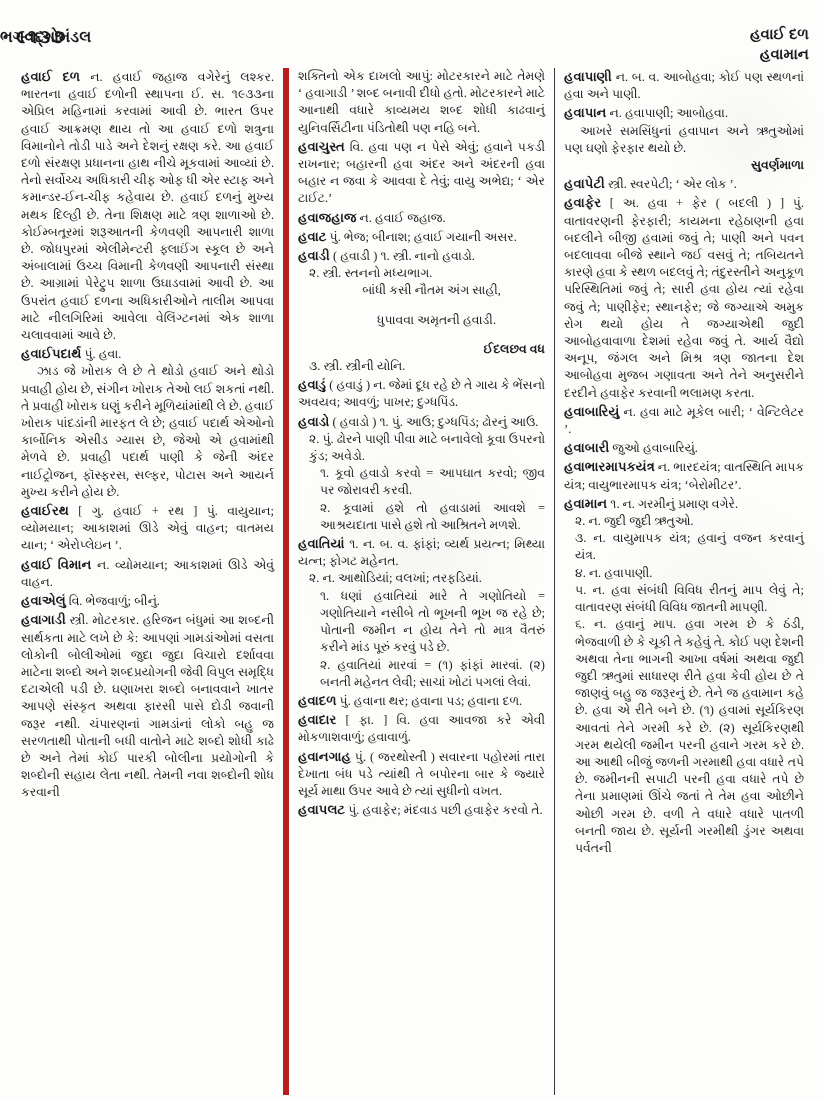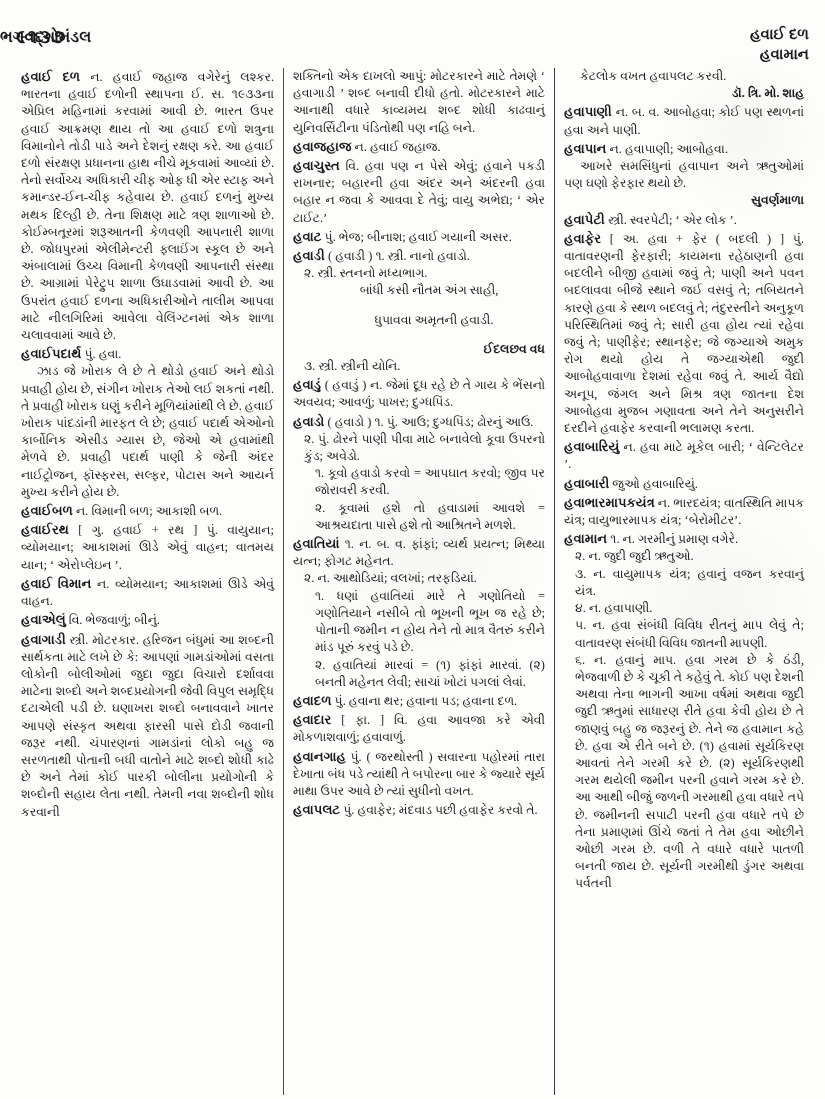--- a/index.html
+++ b/index.html
@@ -78,21 +78,21 @@
     position: relative;
     box-sizing: border-box;
     padding: 0 9px;
     font-size: 12.4px;
     line-height: 17.2px;
     text-align: justify;
     text-justify: inter-word;
     overflow: hidden;
   }
   .col-1 { width: 271px; }
-  .col-2 { width: 271px; border-left: 1px solid #b91c1c; }
+  .col-2 { width: 271px; border-left: 6px solid #b91c1c; }
   .col-3 { width: 259px; border-left: 1px solid #3a3a3a; }
 
   .entry { margin: 0 0 1px 0; }
   .entry .hw {
     font-weight: bold;
     font-size: 13.2px;
   }
   .sense {
     margin: 0;
     padding-left: 11px;
@@ -144,44 +144,41 @@
   <div id="body-area">
     <div class="col col-1">
         <div class="entry">
           <p class="para-flush"><span class="hw">હવાઈ દળ</span> <span>ન. હવાઈ જહાજ વગેરેનું લશ્કર. ભારતના હવાઈ દળોની સ્થાપના ઈ. સ. ૧૯૩૩ના એપ્રિલ મહિનામાં કરવામાં આવી છે. ભારત ઉપર હવાઈ આક્રમણ થાય તો આ હવાઈ દળો શત્રુના વિમાનોને તોડી પાડે અને દેશનું રક્ષણ કરે. આ હવાઈ દળો સંરક્ષણ પ્રધાનના હાથ નીચે મૂકવામાં આવ્યાં છે. તેનો સર્વોચ્ચ અધિકારી ચીફ ઓફ ધી એર સ્ટાફ અને કમાન્ડર-ઈન-ચીફ કહેવાય છે. હવાઈ દળનું મુખ્ય મથક દિલ્હી છે. તેના શિક્ષણ માટે ત્રણ શાળાઓ છે. કોઈમ્બતૂરમાં શરૂઆતની કેળવણી આપનારી શાળા છે. જોધપુરમાં એલીમેન્ટરી ફ્લાઈંગ સ્કૂલ છે અને અંબાલામાં ઉચ્ચ વિમાની કેળવણી આપનારી સંસ્થા છે. આગ્રામાં પેરેટ્રુપ શાળા ઉઘાડવામાં આવી છે. આ ઉપરાંત હવાઈ દળના અધિકારીઓને તાલીમ આપવા માટે નીલગિરિમાં આવેલા વેલિંગ્ટનમાં એક શાળા ચલાવવામાં આવે છે.</span></p>
         </div>
         <div class="entry">
           <p class="para-flush"><span class="hw">હવાઈપદાર્થ</span> <span>પું. હવા.</span></p>
           <p class="para">ઝાડ જે ખોરાક લે છે તે થોડો હવાઈ અને થોડો પ્રવાહી હોય છે, સંગીન ખોરાક તેઓ લઈ શકતાં નથી. તે પ્રવાહી ખોરાક ઘણું કરીને મૂળિયાંમાંથી લે છે. હવાઈ ખોરાક પાંદડાંની મારફત લે છે; હવાઈ પદાર્થ એઓનો કાર્બોનિક એસીડ ગ્યાસ છે, જેઓ એ હવામાંથી મેળવે છે. પ્રવાહી પદાર્થ પાણી કે જેની અંદર નાઈટ્રોજન, ફૉસ્ફરસ, સલ્ફર, પોટાસ અને આયર્ન મુખ્ય કરીને હોય છે.</p>
         </div>
         <div class="entry">
-          <p class="para-flush"><span class="hw">હવાઈબળ</span> <span>ન. વિમાની બળ; આકાશી બળ.</span></p>
-        </div>
-        <div class="entry">
           <p class="para-flush"><span class="hw">હવાઈરથ</span> <span>[ ગુ. હવાઈ + રથ ] પું. વાયુયાન; વ્યોમયાન; આકાશમાં ઊડે એવું વાહન; વાતમય યાન; ‘ એરોપ્લેઇન ’.</span></p>
         </div>
         <div class="entry">
           <p class="para-flush"><span class="hw">હવાઈ વિમાન</span> <span>ન. વ્યોમયાન; આકાશમાં ઊડે એવું વાહન.</span></p>
         </div>
         <div class="entry">
           <p class="para-flush"><span class="hw">હવાએલું</span> <span>વિ. ભેજવાળું; બીનું.</span></p>
         </div>
         <div class="entry">
           <p class="para-flush"><span class="hw">હવાગાડી</span> <span>સ્ત્રી. મોટરકાર. હરિજન બંધુમાં આ શબ્દની સાર્થકતા માટે લખે છે કે: આપણાં ગામડાંઓમાં વસતા લોકોની બોલીઓમાં જુદા જુદા વિચારો દર્શાવવા માટેના શબ્દો અને શબ્દપ્રયોગની જેવી વિપુલ સમૃદ્ધિ દટાએલી પડી છે. ઘણાખરા શબ્દો બનાવવાને ખાતર આપણે સંસ્કૃત અથવા ફારસી પાસે દોડી જવાની જરૂર નથી. ચંપારણનાં ગામડાંનાં લોકો બહુ જ સરળતાથી પોતાની બધી વાતોને માટે શબ્દો શોધી કાઢે છે અને તેમાં કોઈ પારકી બોલીના પ્રયોગોની કે શબ્દોની સહાય લેતા નથી. તેમની નવા શબ્દોની શોધ કરવાની</span></p>
         </div>
       </div>
     <div class="col col-2">
         <div class="entry">
           <p class="para-flush"><span>શક્તિનો એક દાખલો આપું: મોટરકારને માટે તેમણે ‘ હવાગાડી ’ શબ્દ બનાવી દીધો હતો. મોટરકારને માટે આનાથી વધારે કાવ્યમય શબ્દ શોધી કાઢવાનું યુનિવર્સિટીના પંડિતોથી પણ નહિ બને.</span></p>
         </div>
         <div class="entry">
+          <p class="para-flush"><span class="hw">હવાચુસ્ત</span> <span>વિ. હવા પણ ન પેસે એવું; હવાને પકડી રાખનાર; બહારની હવા અંદર અને અંદરની હવા બહાર ન જવા કે આવવા દે તેવું; વાયુ અભેદ્ય; ‘ એર ટાઈટ.’</span></p>
+        </div>
+        <div class="entry">
           <p class="para-flush"><span class="hw">હવાજહાજ</span> <span>ન. હવાઈ જહાજ.</span></p>
-        </div>
-        <div class="entry">
-          <p class="para-flush"><span class="hw">હવાચુસ્ત</span> <span>વિ. હવા પણ ન પેસે એવું; હવાને પકડી રાખનાર; બહારની હવા અંદર અને અંદરની હવા બહાર ન જવા કે આવવા દે તેવું; વાયુ અભેદ્ય; ‘ એર ટાઈટ.’</span></p>
         </div>
         <div class="entry">
           <p class="para-flush"><span class="hw">હવાટ</span> <span>પું. ભેજ; બીનાશ; હવાઈ ગયાની અસર.</span></p>
         </div>
         <div class="entry">
           <p class="para-flush"><span class="hw">હવાડી</span> <span>( હવાડી ) ૧. સ્ત્રી. નાનો હવાડો.</span></p>
           <p class="sense">૨. સ્ત્રી. સ્તનનો મધ્યભાગ.</p>
           <p class="verse">બાંધી કસી નૌતમ અંગ સાહી,</p>
           <p class="verse-2">ધુપાવવા અમૃતની હવાડી.</p>
           <p class="attrib">ઈદલછવ વધ</p>
@@ -210,24 +207,20 @@
         </div>
         <div class="entry">
           <p class="para-flush"><span class="hw">હવાનગાહ</span> <span>પું. ( જરથોસ્તી ) સવારના પહોરમાં તારા દેખાતા બંધ પડે ત્યાંથી તે બપોરના બાર કે જ્યારે સૂર્ય માથા ઉપર આવે છે ત્યાં સુધીનો વખત.</span></p>
         </div>
         <div class="entry">
           <p class="para-flush"><span class="hw">હવાપલટ</span> <span>પું. હવાફેર; મંદવાડ પછી હવાફેર કરવો તે.</span></p>
         </div>
       </div>
     <div class="col col-3">
         <div class="entry">
-          <p class="para">કેટલોક વખત હવાપલટ કરવી.</p>
-          <p class="attrib">ડૉ. ત્રિ. મો. શાહ</p>
-        </div>
-        <div class="entry">
           <p class="para-flush"><span class="hw">હવાપાણી</span> <span>ન. બ. વ. આબોહવા; કોઈ પણ સ્થળનાં હવા અને પાણી.</span></p>
         </div>
         <div class="entry">
           <p class="para-flush"><span class="hw">હવાપાન</span> <span>ન. હવાપાણી; આબોહવા.</span></p>
           <p class="para">આખરે સમસિંધુનાં હવાપાન અને ઋતુઓમાં પણ ઘણો ફેરફાર થયો છે.</p>
           <p class="attrib">સુવર્ણમાળા</p>
         </div>
         <div class="entry">
           <p class="para-flush"><span class="hw">હવાપેટી</span> <span>સ્ત્રી. સ્વરપેટી; ‘ એર લોક ’.</span></p>
         </div>

